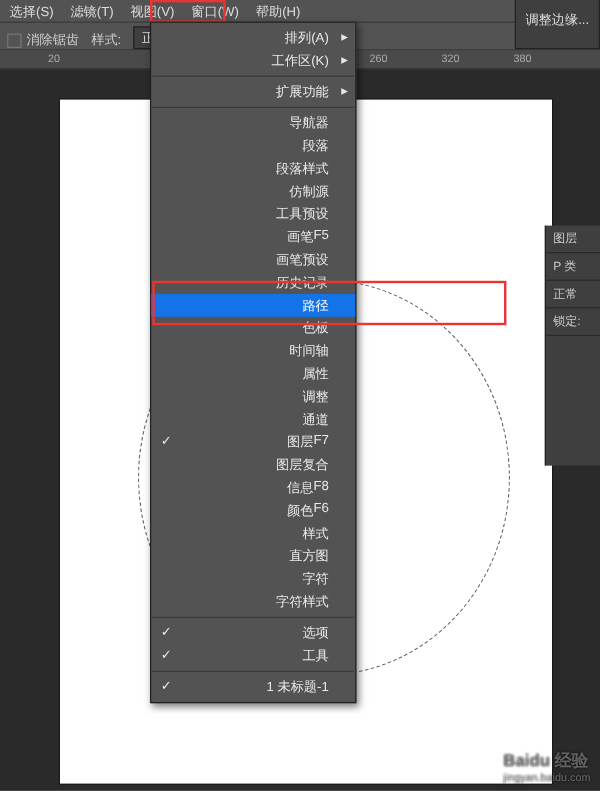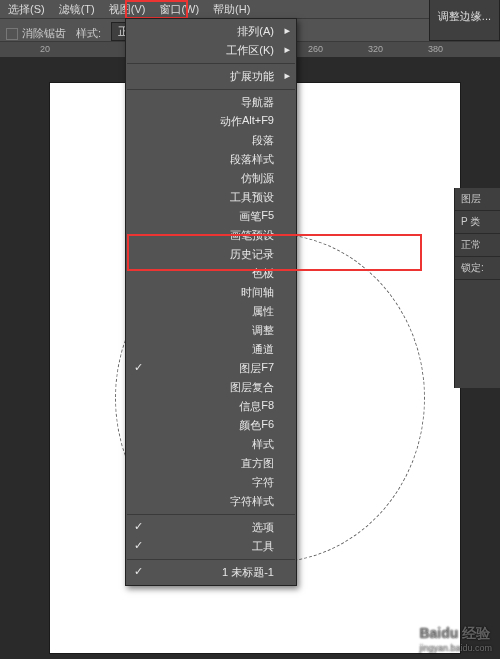--- a/index.html
+++ b/index.html
@@ -173,44 +173,43 @@
   <div class="sep"></div>
   <div class="mi">
       <span>扩展功能</span>
       <span class="arrow">▸</span>
     </div>
   <div class="sep"></div>
   <div class="mi">
       <span>导航器</span>
     </div>
   <div class="mi">
-      <span>动作</span>
-      <span>Alt+F9</span>
-    </div>
-  <div class="mi">
       <span>段落</span>
     </div>
   <div class="mi">
       <span>段落样式</span>
     </div>
   <div class="mi">
       <span>仿制源</span>
     </div>
   <div class="mi">
       <span>工具预设</span>
     </div>
   <div class="mi">
       <span>画笔</span>
       <span>F5</span>
     </div>
   <div class="mi">
       <span>画笔预设</span>
     </div>
   <div class="mi">
       <span>历史记录</span>
+    </div>
+  <div class="mi sel">
+      <span>路径</span>
     </div>
   <div class="mi">
       <span>色板</span>
     </div>
   <div class="mi">
       <span>时间轴</span>
     </div>
   <div class="mi">
       <span>属性</span>
     </div>

